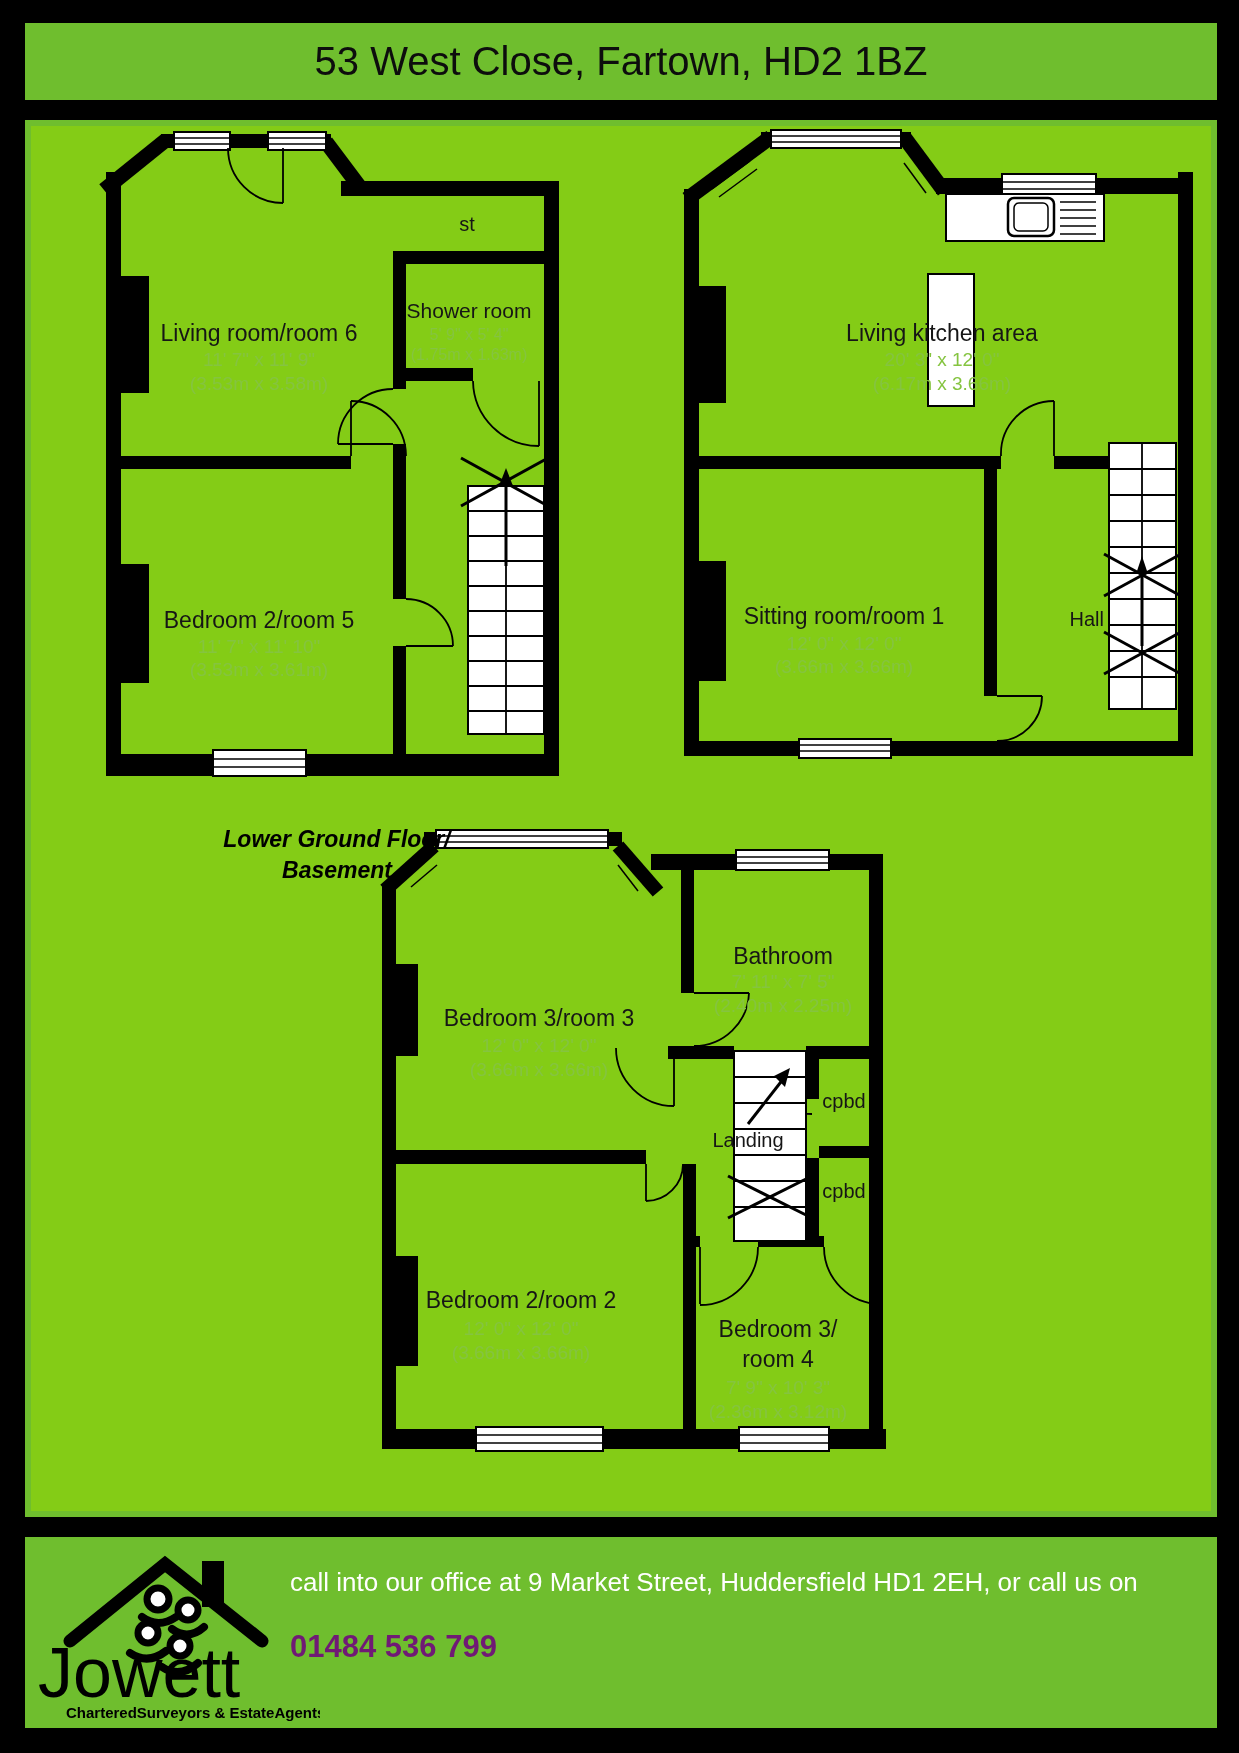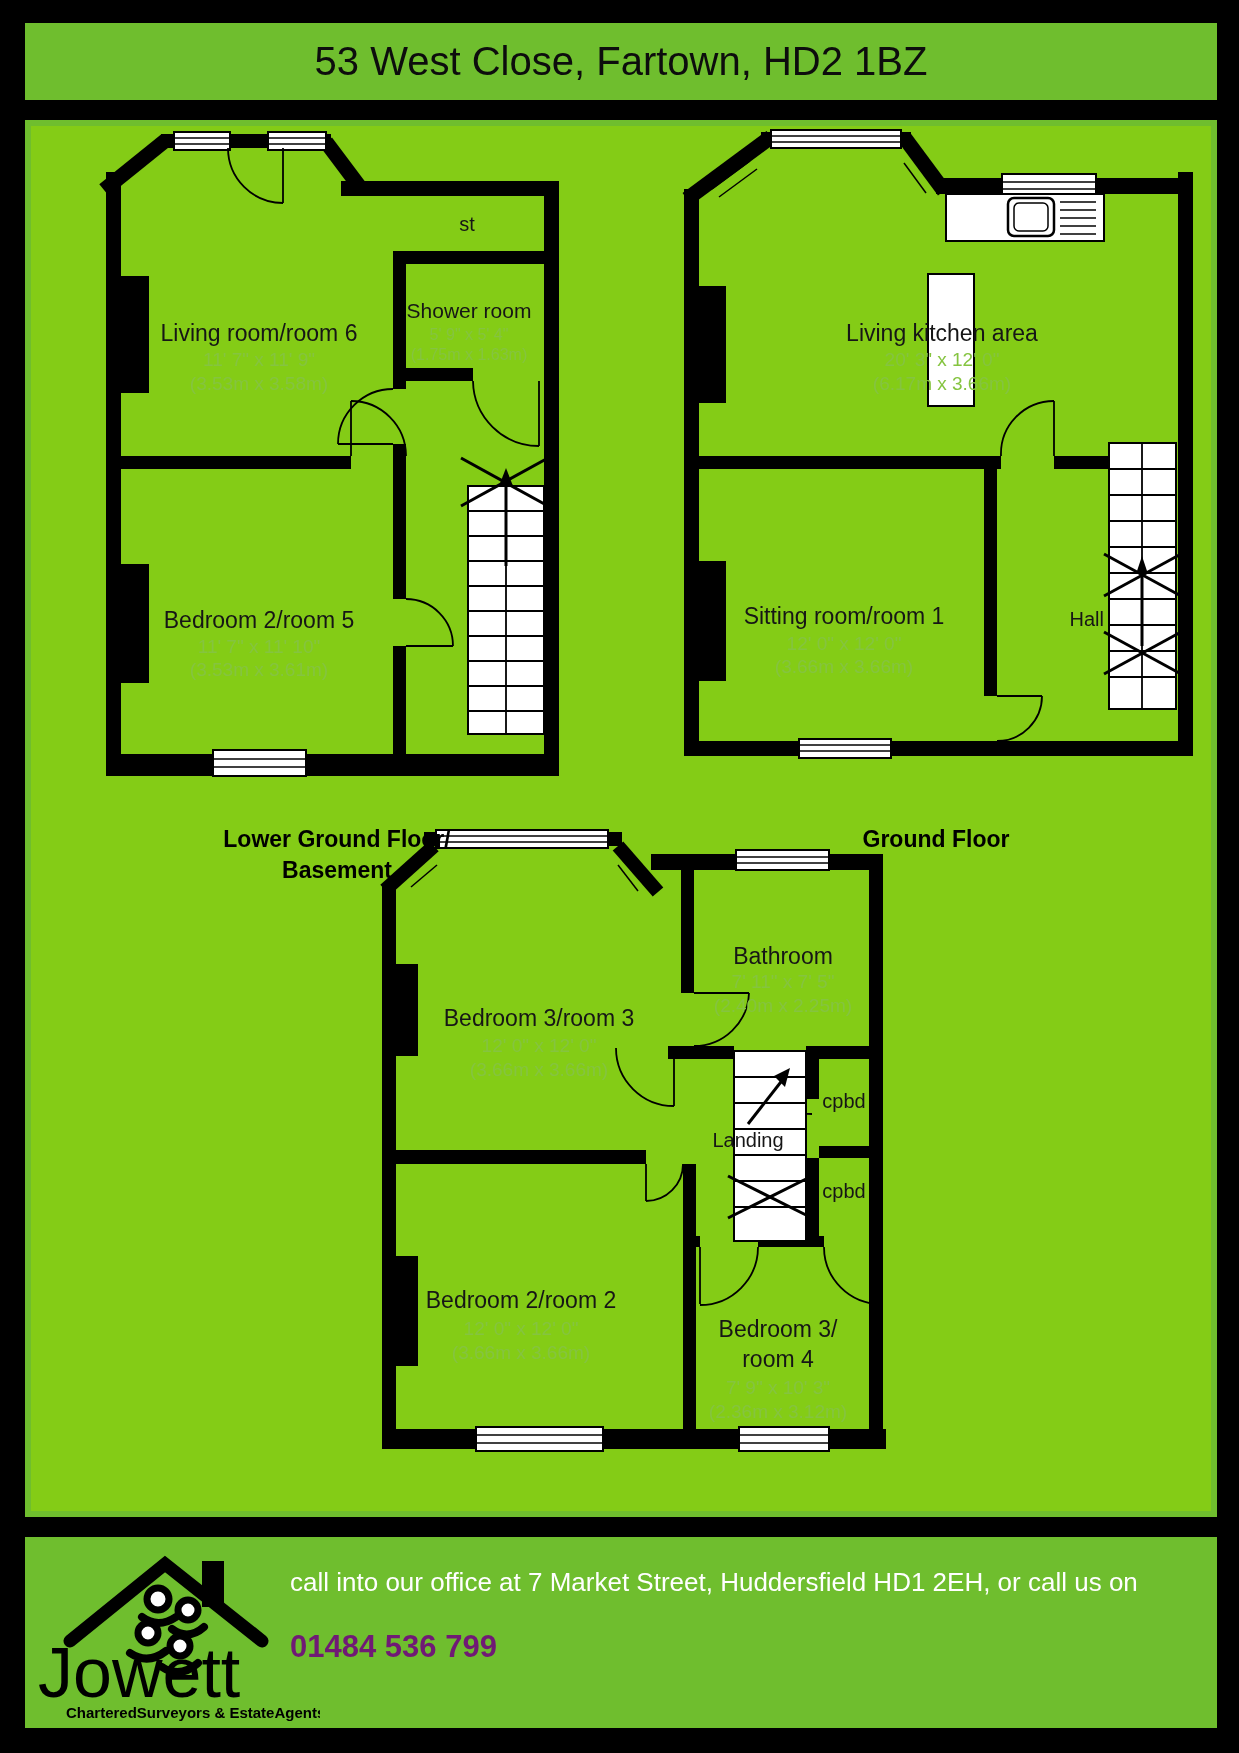--- a/index.html
+++ b/index.html
@@ -7,21 +7,21 @@
         font-family:"Liberation Sans",sans-serif;overflow:hidden;}
   .band{position:absolute;left:25px;width:1192px;background:var(--band-green,#6fbe2e);}
   .header-band{top:23px;height:77px;}
   .header-title{width:100%;text-align:center;line-height:77px;font-size:40px;
         font-weight:normal;color:#0d0d0d;}
   .panel{position:absolute;left:25px;top:120px;width:1180px;height:1385px;
         background:#84cc16;border:6px solid var(--band-green,#6fbe2e);}
   .plan{position:absolute;}
   .floor-label{position:absolute;width:300px;text-align:center;font-size:23px;
         font-weight:bold;color:#000;line-height:31px;}
-  .floor-label span{display:block;}
+  .floor-label span{display:block;font-style:italic;}
   
   .wall{fill:#000;}
   .wline{stroke:#000;fill:none;}
   .door{stroke:#000;stroke-width:1.8;fill:none;}
   .winbox{fill:#fff;stroke:#000;stroke-width:2;}
   .winline{stroke:#000;stroke-width:1.5;}
   .stair{fill:#fff;stroke:#000;stroke-width:2;}
   .tread{stroke:#000;stroke-width:1.8;}
   .arrow{stroke:#000;stroke-width:3;fill:none;}
   .rname{font-size:23px;fill:#161616;}
@@ -284,23 +284,20 @@
       <text class="rname2" x="772" y="1331" text-anchor="middle">Bedroom 3/</text>
       <text class="rname2" x="772" y="1361" text-anchor="middle">room 4</text>
       <text class="rdim" x="772" y="1388" text-anchor="middle">7' 9" x 10' 3"</text>
       <text class="rdim" x="772" y="1412" text-anchor="middle">(2.36m x 3.12m)</text>
     </svg>
 
     <div class="floor-label" style="left:156px;top:698px">
       <span>Lower Ground Floor/</span>
       <span>Basement</span>
     </div>
-    <div class="floor-label" style="left:755px;top:698px">
-      <span>Ground Floor</span>
-    </div>
   </div>
 
   <div class="band footer-band">
     <svg class="logo" width="290" height="180" viewBox="0 0 290 180">
       <g>
         <rect x="172" y="14" width="22" height="46" fill="#000"></rect>
         <path d="M 40 94 L 135 17 L 232 94" fill="none" stroke="#000" stroke-width="13" stroke-linecap="round"></path>
         <g fill="#fff" stroke="#000" stroke-width="7">
           <circle cx="128" cy="52" r="11"></circle>
           <circle cx="158" cy="63" r="10"></circle>
@@ -310,17 +307,17 @@
         <g fill="none" stroke="#000" stroke-width="8" stroke-linecap="round">
           <path d="M 112 70 Q 128 82 146 70"></path>
           <path d="M 142 82 Q 158 94 174 80"></path>
           <path d="M 100 106 Q 118 118 136 104"></path>
           <path d="M 132 120 Q 150 132 168 116"></path>
         </g>
       </g>
       <text class="logo-word" x="8" y="150">Jowett</text>
       <text class="logo-tag" x="36" y="171">CharteredSurveyors &amp; EstateAgents</text>
     </svg>
-    <div class="footer-line1">call into our office at 7 Market Street, Huddersfield HD1 2EH, or call us on</div>
+    <div class="footer-line1">call into our office at 9 Market Street, Huddersfield HD1 2EH, or call us on</div>
     <div class="footer-phone">01484 536 799</div>
   </div>
 
 </div>
 
 </body></html>

